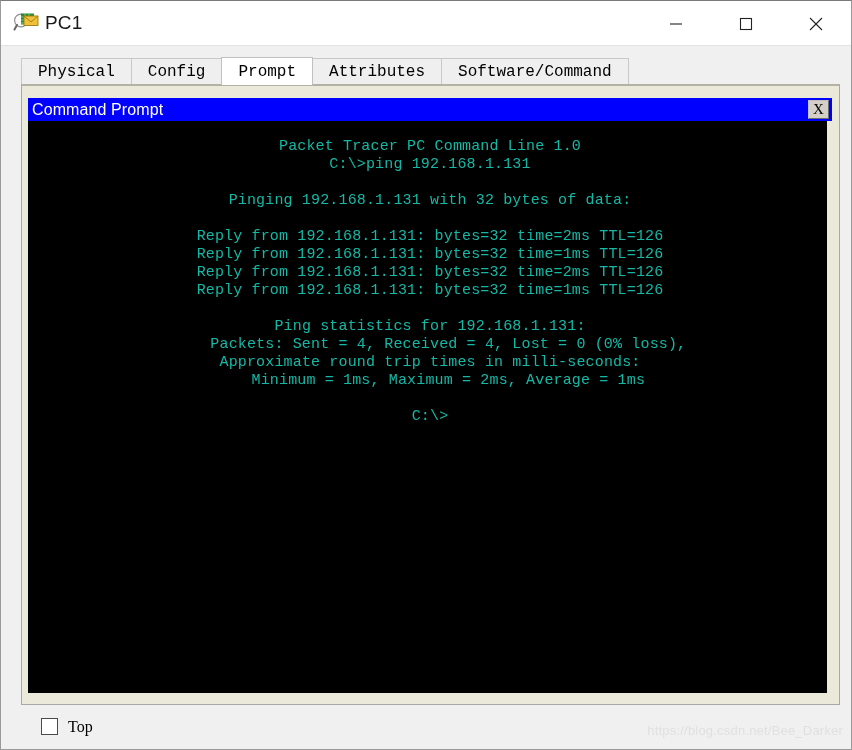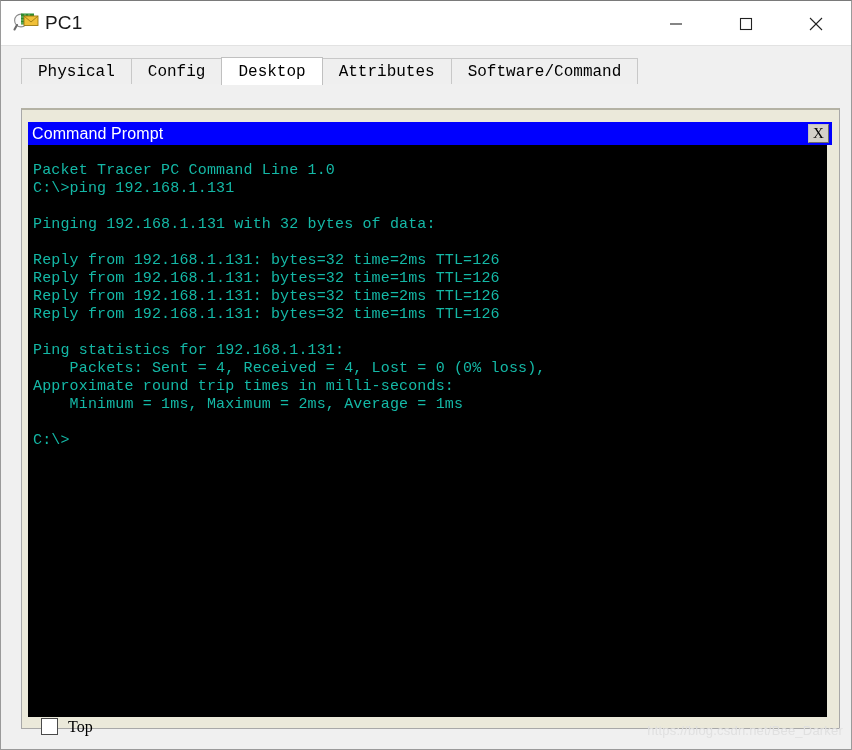--- a/index.html
+++ b/index.html
@@ -12,20 +12,21 @@
     font-family: "Liberation Serif", serif;
   }
 
   #app-window {
     position: relative;
     width: 852px;
     height: 750px;
     background: #f0f0f0;
     border: 1px solid #9a9a9a;
     border-top: 1px solid #7a7a7a;
+    text-align: center;
   }
 
   
   #title-bar {
     position: relative;
     height: 45px;
     background: #ffffff;
     border-bottom: 1px solid #e2e2e2;
     display: flex;
     align-items: center;
@@ -106,21 +107,20 @@
   
   #desktop-panel {
     position: absolute;
     left: 20px;
     top: 83px;
     width: 819px;
     height: 621px;
     background: #ebe9da;
     border: 1px solid #a8a8a8;
     border-top: 2px solid #b4b2a4;
-    margin-top: 24px;
   }
 
   
   #cmd-window {
     position: absolute;
     left: 6px;
     top: 12px;
     width: 804px;
     height: 598px;
   }
@@ -267,21 +267,21 @@
   </div>
 
   <div id="tab-strip">
     <div class="tab">
       <span>Physical</span>
     </div>
     <div class="tab">
       <span>Config</span>
     </div>
     <div class="tab active">
-      <span>Desktop</span>
+      <span>Prompt</span>
     </div>
     <div class="tab">
       <span>Attributes</span>
     </div>
     <div class="tab">
       <span>Software/Command</span>
     </div>
   </div>
 
   <div id="desktop-panel">

